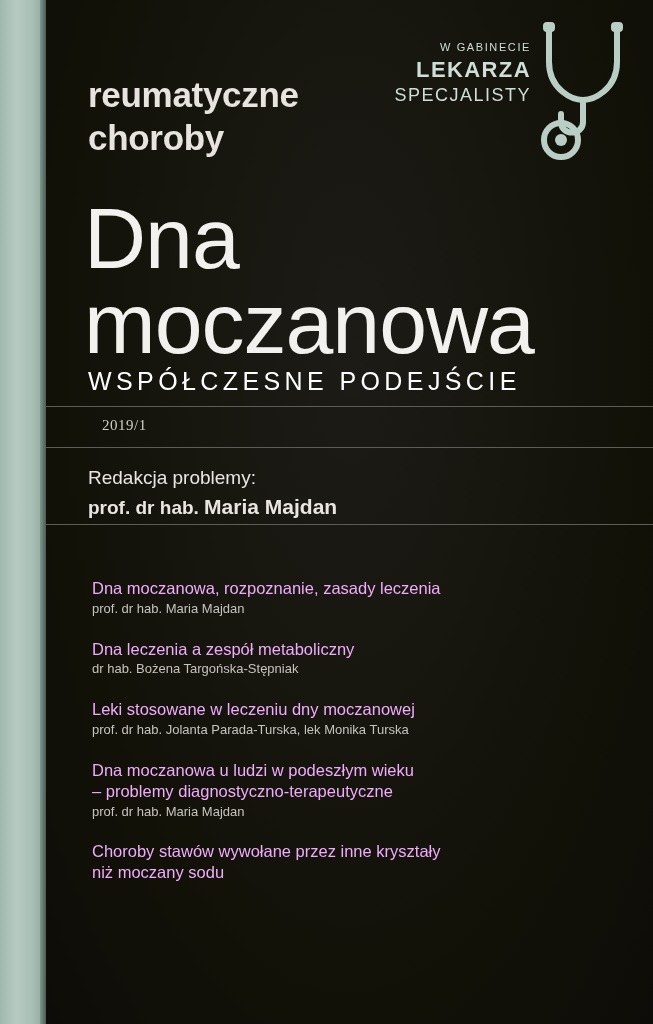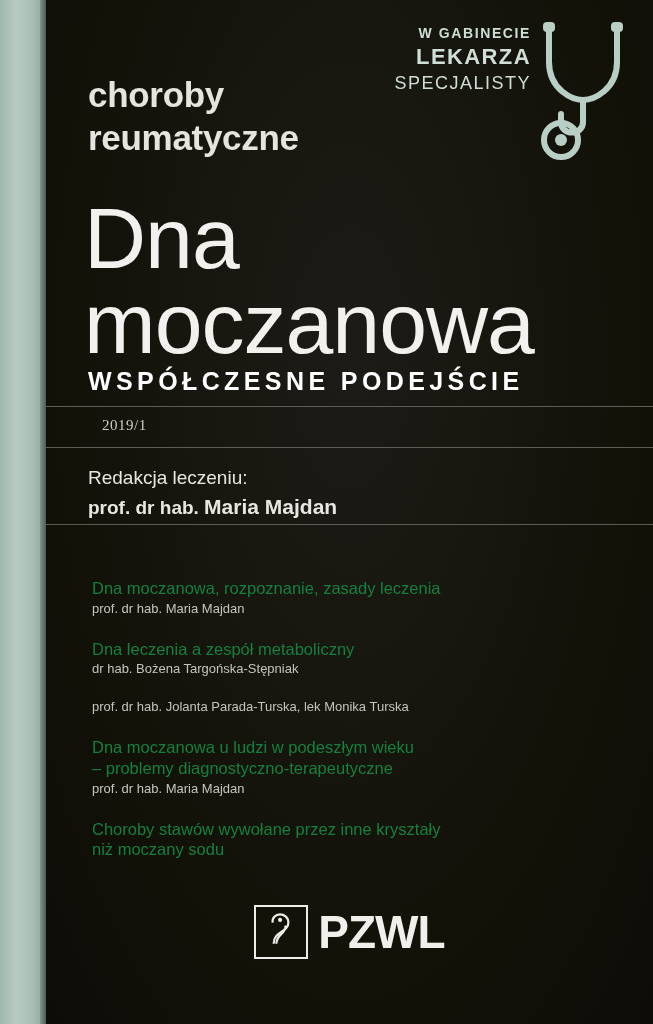--- a/index.html
+++ b/index.html
@@ -57,23 +57,24 @@
   }
   .badge-text {
     position: absolute;
     left: 0; top: 6px;
     width: 150px;
     text-align: right;
     color: #cfded6;
     line-height: 1.32;
   }
   .badge-text .l1 {
-    font-size: 14px;
+    font-size: 11px;
     letter-spacing: 1.6px;
-    font-weight: 700;
+    font-weight: 400;
+    margin-top: 16px;
   }
   .badge-text .l2 {
     font-size: 22px;
     letter-spacing: 1.4px;
     font-weight: 700;
   }
   .badge-text .l3 {
     font-size: 18px;
     letter-spacing: 1.5px;
     font-weight: 400;
@@ -108,21 +109,21 @@
     font-weight: 400;
     line-height: 0.99;
     letter-spacing: -1px;
   }
   .subtitle {
     position: absolute;
     left: 42px;
     top: 367px;
     color: #ffffff;
     font-size: 25px;
-    font-weight: 700;
+    font-weight: 400;
     letter-spacing: 4.4px;
   }
 
   .rule {
     position: absolute;
     left: 0;
     width: 607px;
     height: 1px;
     background: #5d5c57;
   }
@@ -160,21 +161,21 @@
 
   
   .toc {
     position: absolute;
     left: 46px;
     top: 578px;
     width: 520px;
   }
   .toc-item { margin-bottom: 21px; }
   .toc-title {
-    color: #15803d;
+    color: #f0abfc;
     font-size: 16.5px;
     font-weight: 400;
     line-height: 1.26;
   }
   .toc-author {
     color: #c6c3bf;
     font-size: 13px;
     margin-top: 2px;
     line-height: 1.3;
   }
@@ -228,75 +229,62 @@
           <path d="M52 104 C52 118 30 118 30 104 L30 96"></path>
         </g>
         <circle cx="30" cy="122" r="17" fill="none" stroke="#b9cfc6" stroke-width="6"></circle>
         <circle cx="30" cy="122" r="6" fill="#b9cfc6"></circle>
         <rect x="12" y="4" width="12" height="10" rx="4" fill="#b9cfc6"></rect>
         <rect x="80" y="4" width="12" height="10" rx="4" fill="#b9cfc6"></rect>
       </svg>
     </div>
 
     <div class="series">
+      <div>reumatyczne</div>
       <div>choroby</div>
-      <div>reumatyczne</div>
     </div>
 
     <div class="title">
       <div>Dna</div>
       <div>moczanowa</div>
     </div>
 
     <div class="subtitle">WSPÓŁCZESNE PODEJŚCIE</div>
 
     <div class="rule rule-1"></div>
     <div class="issue">2019/1</div>
     <div class="rule rule-2"></div>
 
     <div class="editors">
-      <div>Redakcja leczeniu:</div>
+      <div>Redakcja problemy:</div>
       <div>
         <span class="ed-pref">prof. dr hab.</span>
         <span class="ed-name">Maria Majdan</span>
       </div>
     </div>
 
     <div class="rule rule-3"></div>
 
     <div class="toc">
       <div class="toc-item">
         <div class="toc-title">Dna moczanowa, rozpoznanie, zasady leczenia</div>
         <div class="toc-author">prof. dr hab. Maria Majdan</div>
       </div>
       <div class="toc-item">
         <div class="toc-title">Dna leczenia a zespół metaboliczny</div>
         <div class="toc-author">dr hab. Bożena Targońska-Stępniak</div>
       </div>
       <div class="toc-item">
+        <div class="toc-title">Leki stosowane w leczeniu dny moczanowej</div>
         <div class="toc-author">prof. dr hab. Jolanta Parada-Turska, lek Monika Turska</div>
       </div>
       <div class="toc-item">
         <div class="toc-title">Dna moczanowa u ludzi w podeszłym wieku<br>– problemy diagnostyczno-terapeutyczne</div>
         <div class="toc-author">prof. dr hab. Maria Majdan</div>
       </div>
       <div class="toc-item">
         <div class="toc-title">Choroby stawów wywołane przez inne kryształy<br>niż moczany sodu</div>
       </div>
     </div>
 
-    <div class="publisher">
-      <span class="pub-wrap">
-        <span class="pub-mark">
-          <svg viewBox="0 0 50 50" width="46" height="46">
-            <g fill="none" stroke="#efedea" stroke-width="2.4">
-              <path d="M17 40 C17 26 33 28 33 17 C33 11 28 8 24 8 C19 8 15 12 16 17"></path>
-              <path d="M20 40 C20 29 30 30 30 20"></path>
-              <circle cx="24" cy="14" r="2.2" fill="#efedea" stroke="none"></circle>
-            </g>
-          </svg>
-        </span>
-        <span class="pub-name">PZWL</span>
-      </span>
-    </div>
 
   </div>
 </div>
 
 </body></html>

